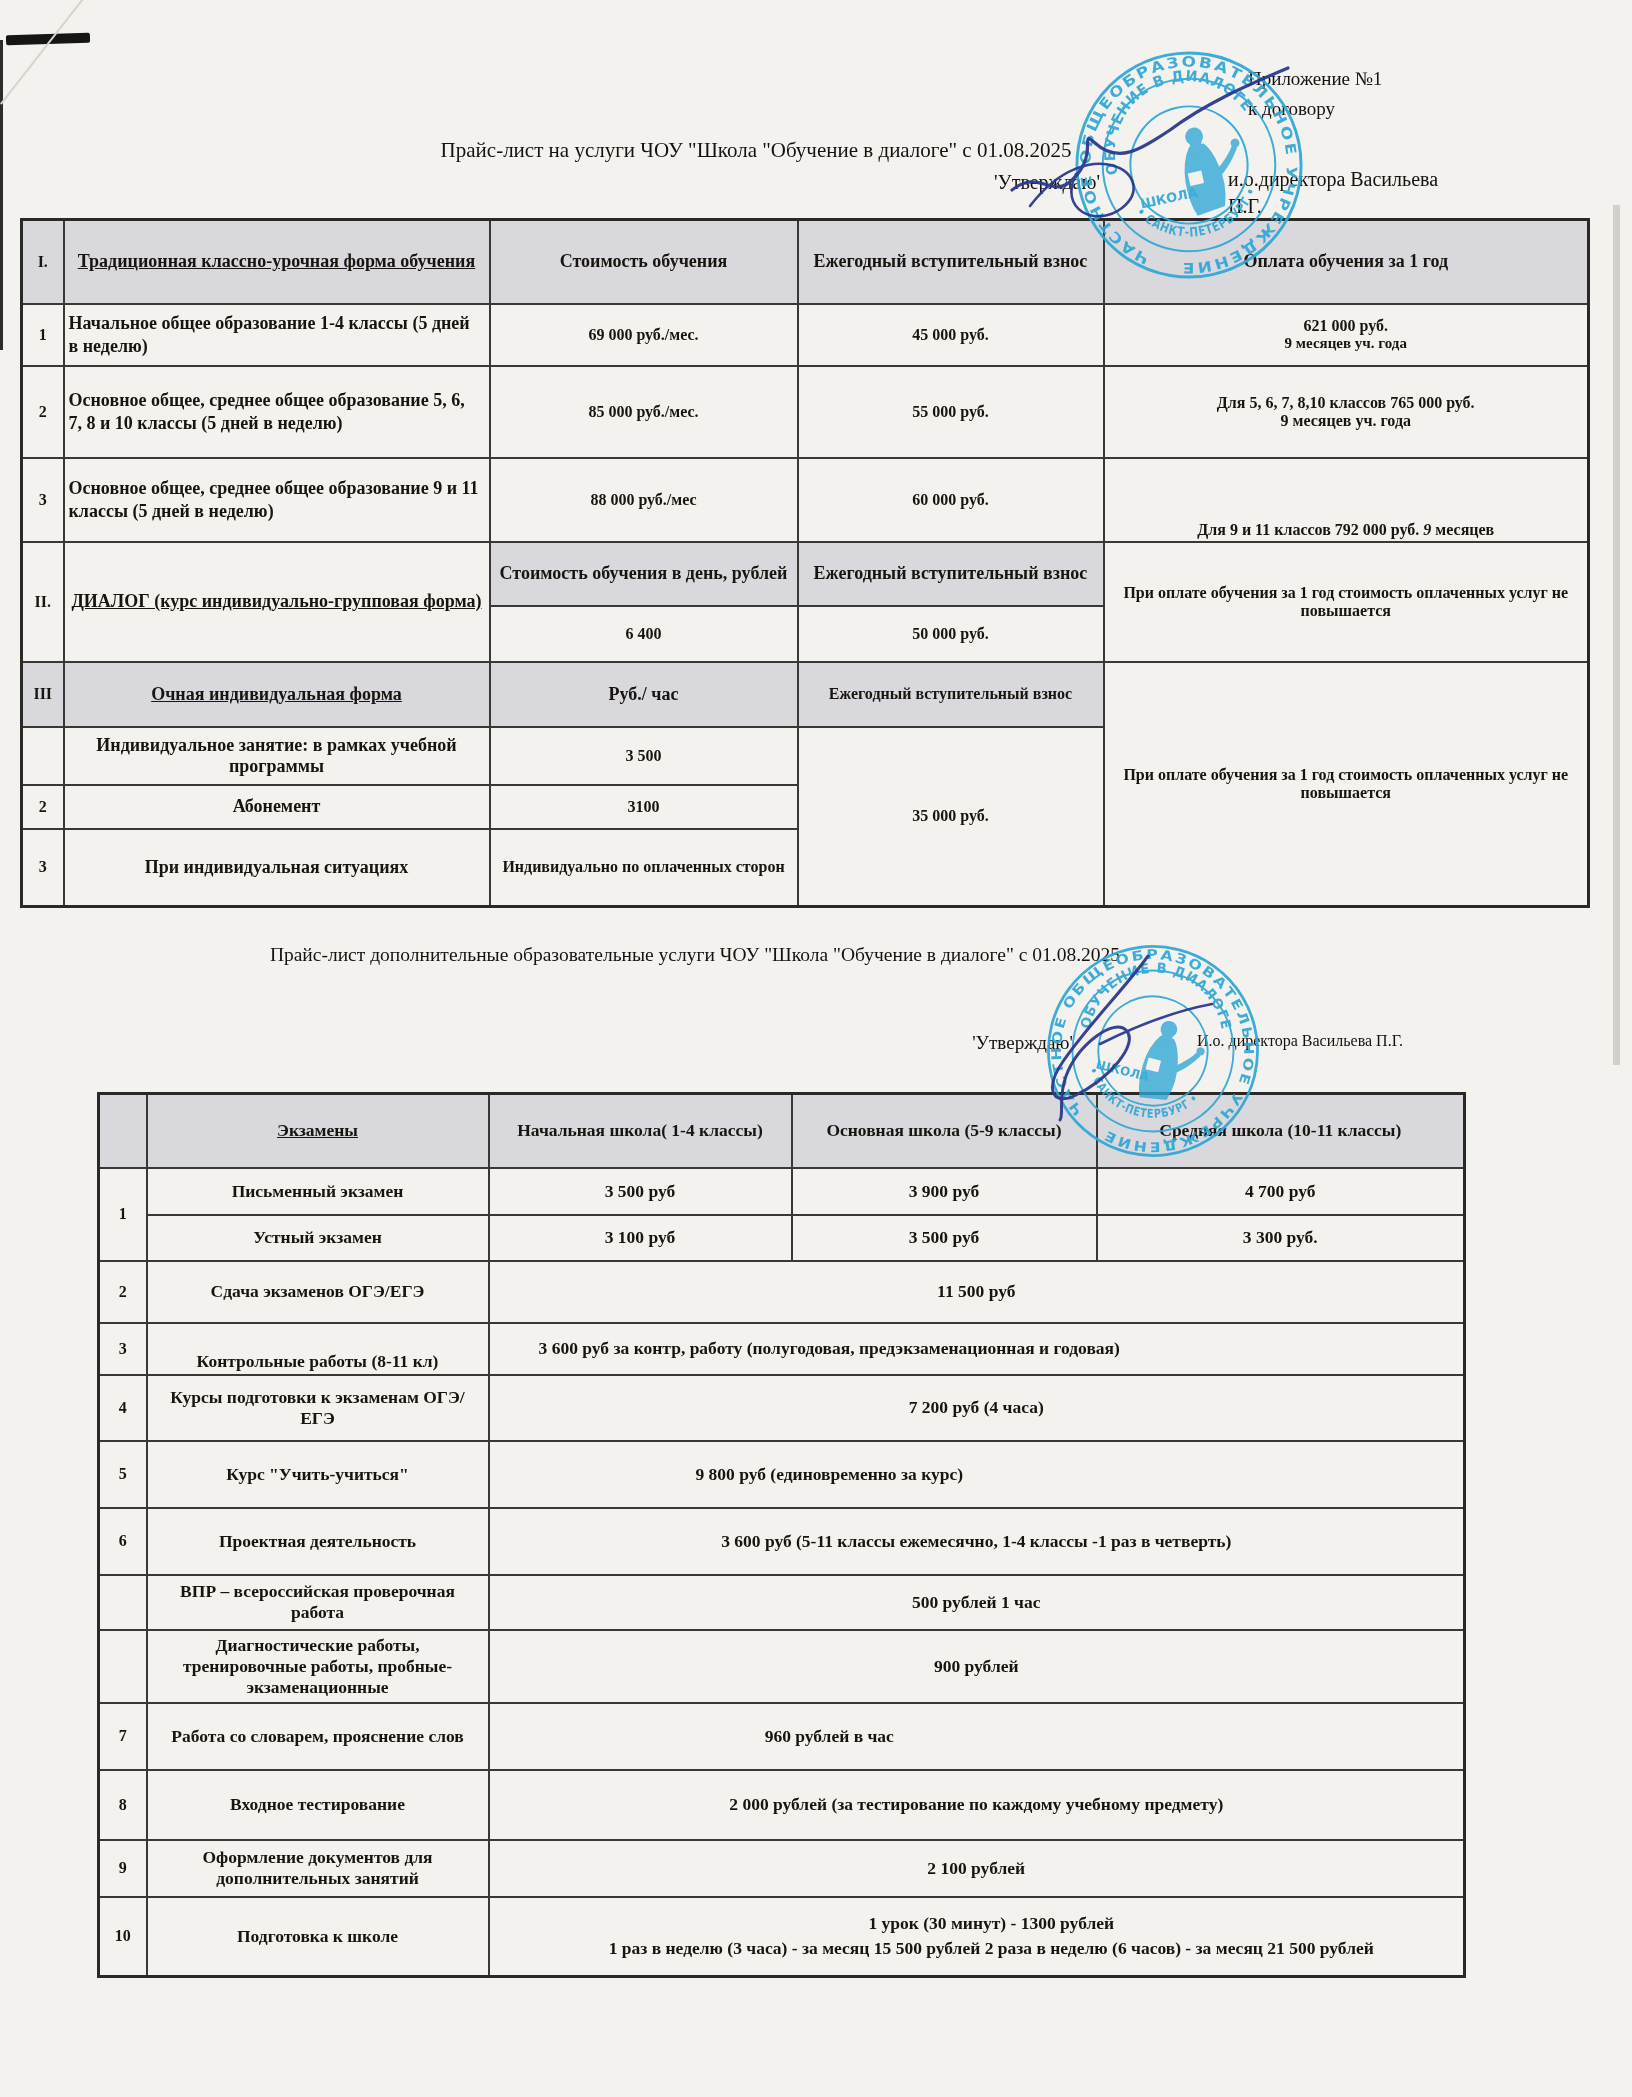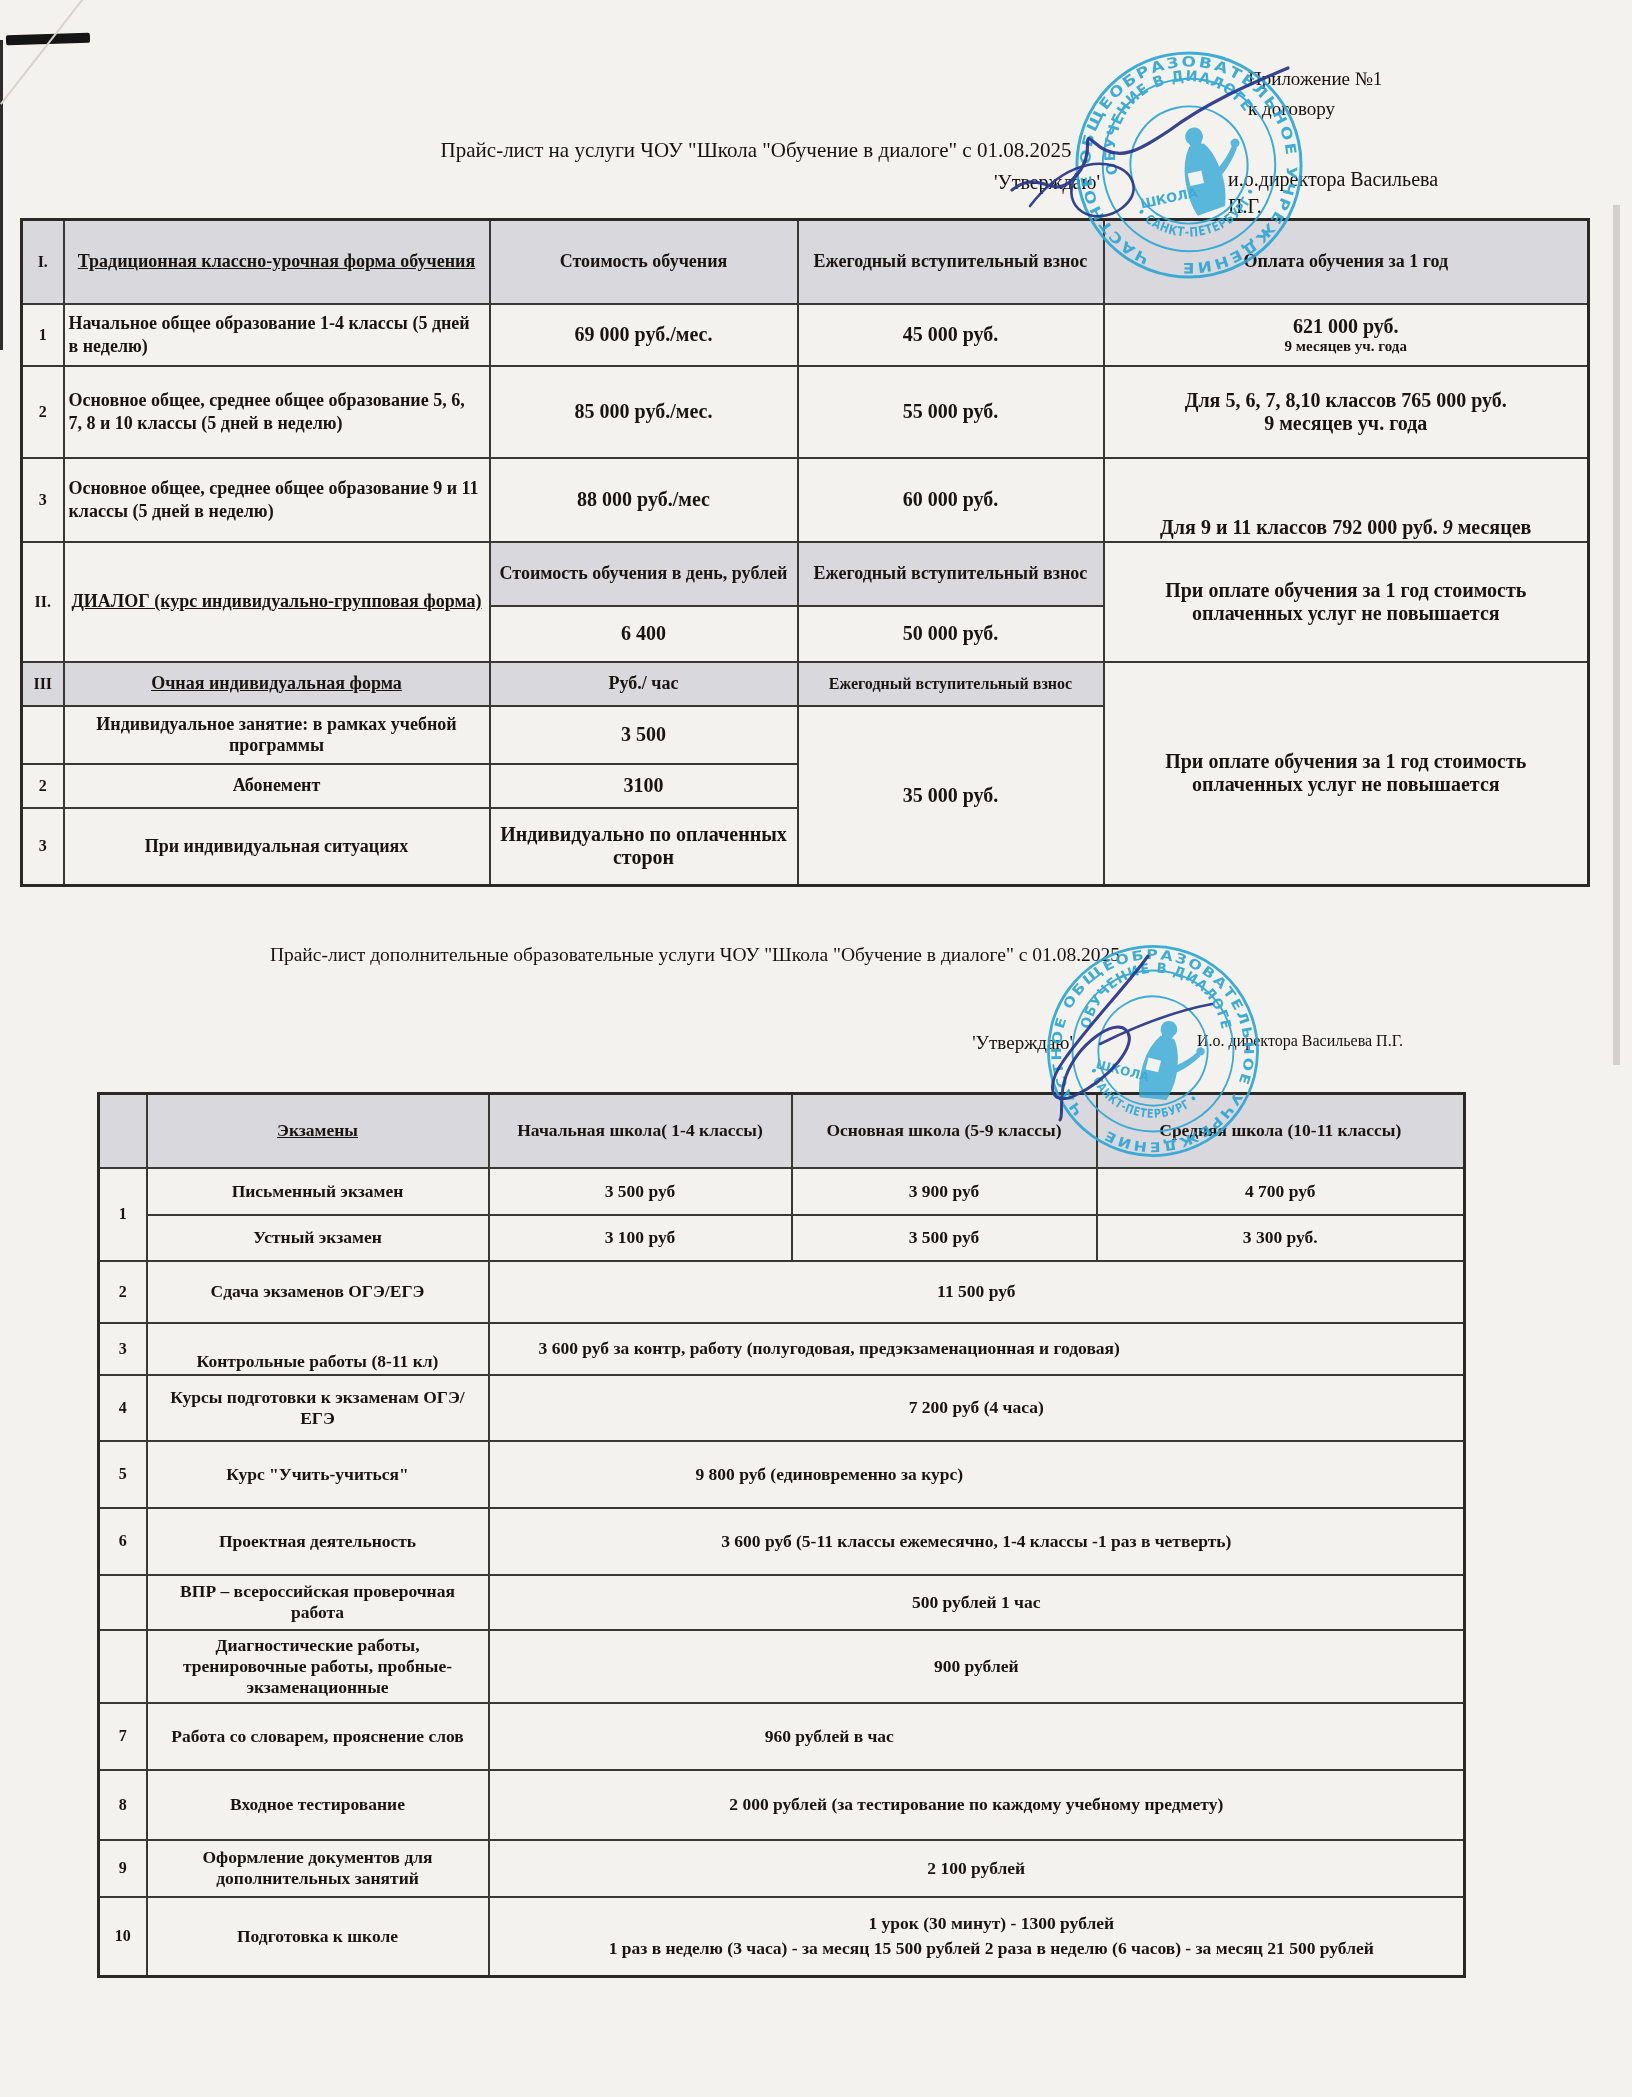--- a/index.html
+++ b/index.html
@@ -23,21 +23,21 @@
   
   table{border-collapse:collapse;table-layout:fixed;position:absolute;}
   td{border:2px solid #3a3834;padding:2px 6px;text-align:center;vertical-align:middle;
      font-weight:bold;color:#181410;overflow:hidden;}
   .t1{left:20px;top:218px;width:1567px;font-size:18px;border:3px solid #2b2926;}
   .t2{left:97px;top:1092px;width:1366px;font-size:17.5px;border:3px solid #2b2926;}
   .gray{background:#d9d8dc;}
   .u{text-decoration:underline;}
   .num{font-size:16px;}
   .lname{text-align:left;padding-left:4px;line-height:1.25;}
-  .big{font-size:20px;}
+  .big{font-size:16px;}
   .sub{font-size:15px;font-weight:bold;}
   .vbottom{vertical-align:bottom;}
   .ital{font-style:italic;}
   .shiftl{padding-right:300px;}
   .line2{line-height:1.45;padding-left:36px;}
 
   
   .stamp{position:absolute;z-index:5;opacity:.92;}
   .stamp1{left:1070px;top:46px;width:238px;height:238px;transform:rotate(-12deg);}
   .stamp2{left:1042px;top:940px;width:222px;height:222px;transform:rotate(14deg);}
@@ -154,21 +154,21 @@
       <td class="num" rowspan="2">II.</td>
       <td class="u" rowspan="2">ДИАЛОГ (курс индивидуально-групповая форма)</td>
       <td class="gray">Стоимость обучения в день, рублей</td>
       <td class="gray">Ежегодный вступительный взнос</td>
       <td class="big" rowspan="2">При оплате обучения за 1 год стоимость оплаченных услуг не повышается</td>
     </tr>
     <tr style="height:56px">
       <td class="big">6 400</td>
       <td class="big">50 000 руб.</td>
     </tr>
-    <tr style="height:44px">
+    <tr style="height:65px">
       <td class="num gray">III</td>
       <td class="gray u">Очная индивидуальная форма</td>
       <td class="gray">Руб./ час</td>
       <td class="gray" style="font-size:16px">Ежегодный вступительный взнос</td>
       <td class="big" rowspan="4">При оплате обучения за 1 год стоимость оплаченных услуг не повышается</td>
     </tr>
     <tr style="height:58px">
       <td class="num"></td>
       <td>Индивидуальное занятие: в рамках учебной программы</td>
       <td class="big">3 500</td>

